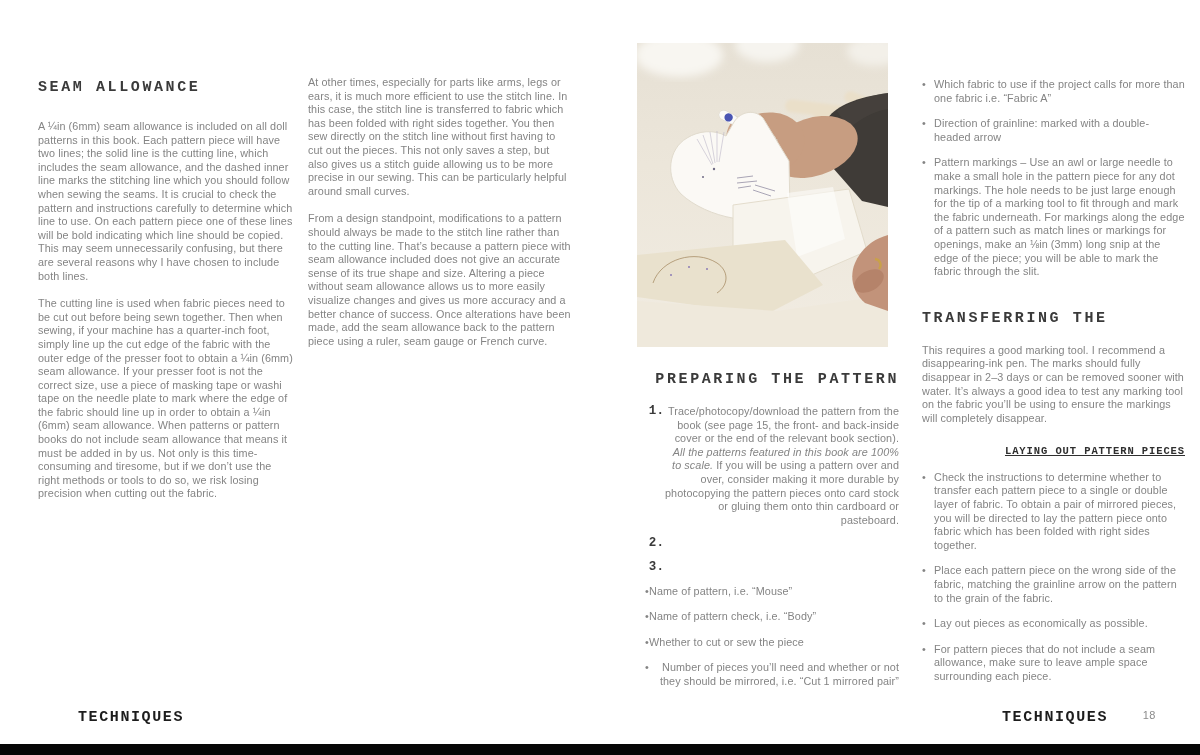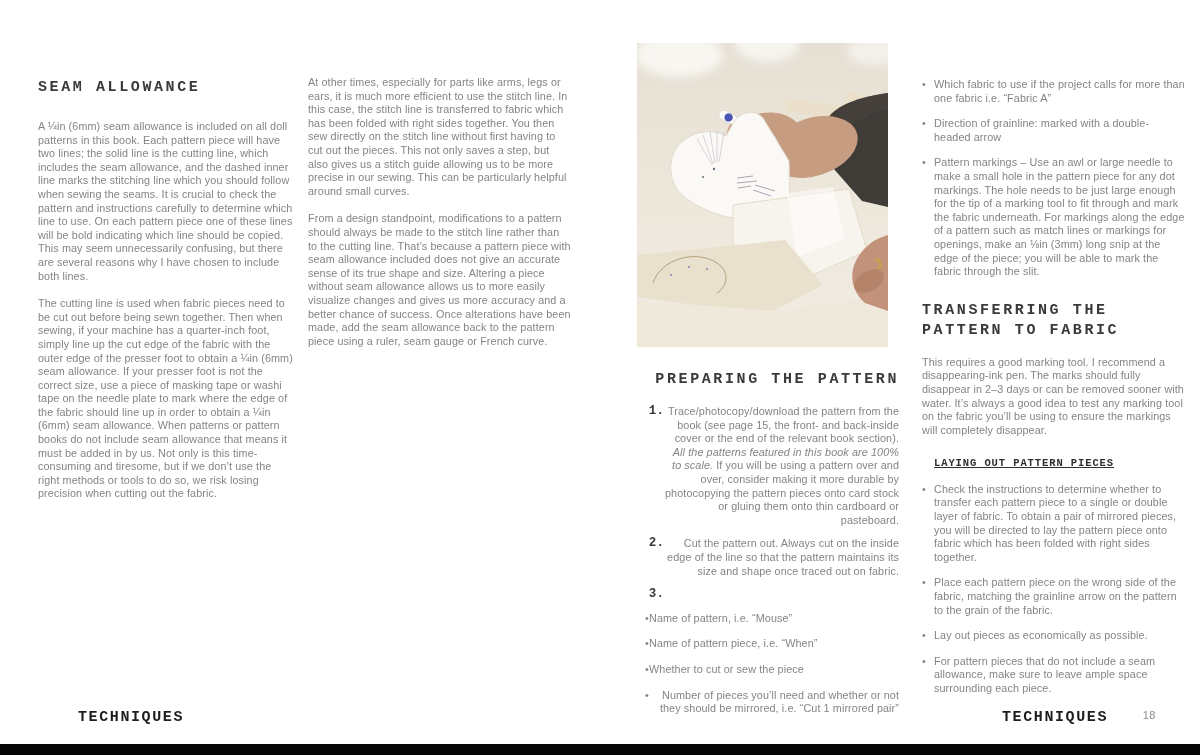--- a/index.html
+++ b/index.html
@@ -12,21 +12,21 @@
   .body-text p{margin:0 0 14px 0;}
   .mono-h1{
     font-family:"Liberation Mono","DejaVu Sans Mono",monospace;
     font-weight:700;font-size:15px;line-height:20px;letter-spacing:2.6px;
     color:#3a3a3a;margin:0 0 22px 0;
   }
   .mono-h1.tight{margin:0 0 15px 0;}
   .mono-sub{
     font-family:"Liberation Mono","DejaVu Sans Mono",monospace;
     font-weight:700;font-size:10.5px;letter-spacing:.9px;color:#2f2f2f;
-    text-decoration:underline;margin:20px 0 12px 12px;
+    text-decoration:underline;margin:20px 0 12px 12px;text-align:right;
   }
   
   .abs{position:absolute;}
   .colL1{left:38px;top:78px;width:256px;}
   .colL2{left:308px;top:76px;width:263px;}
   .photo{left:637px;top:43px;width:251px;height:304px;margin:0;padding:0;}
   .prep{left:637px;top:370px;width:262px;text-align:right;}
   .colR2{left:922px;top:78px;width:263px;}
   
   ol.steps,ul.bullets{list-style:none;margin:0;padding:0;}
@@ -156,34 +156,33 @@
 
   <section class="abs prep body-text">
     <h1 class="mono-h1 tight">PREPARING THE PATTERN</h1>
     <ol class="steps">
       <li class="step">
         <span class="step-num">1.</span>
         <span class="step-body"><span>Trace/photocopy/download the pattern from the book (see page 15, the front- and back-inside cover or the end of the relevant book section). </span><em>All the patterns featured in this book are 100% to scale.</em><span> If you will be using a pattern over and over, consider making it more durable by photocopying the pattern pieces onto card stock or gluing them onto thin cardboard or pasteboard.</span></span>
       </li>
       <li class="step">
         <span class="step-num">2.</span>
-        <span class="step-body">Cut the pattern out. Always cut on the inside edge of the line so that the pattern maintains its size and shape once traced out on fabric.</span>
       </li>
       <li class="step">
         <span class="step-num">3.</span>
       </li>
     </ol>
     <ul class="bullets sub-bullets">
       <li class="bullet">
           <span class="dot">•</span>
           <span>Name of pattern, i.e. “Mouse”</span>
         </li>
       <li class="bullet">
           <span class="dot">•</span>
-          <span>Name of pattern piece, i.e. “When”</span>
+          <span>Name of pattern check, i.e. “Body”</span>
         </li>
       <li class="bullet">
           <span class="dot">•</span>
           <span>Whether to cut or sew the piece</span>
         </li>
       <li class="bullet">
           <span class="dot">•</span>
           <span>Number of pieces you’ll need and whether or not they should be mirrored, i.e. “Cut 1 mirrored pair”</span>
         </li>
     </ul>
@@ -198,23 +197,22 @@
       <li class="bullet">
           <span class="dot">•</span>
           <span>Direction of grainline: marked with a double-headed arrow</span>
         </li>
       <li class="bullet">
           <span class="dot">•</span>
           <span>Pattern markings – Use an awl or large needle to make a small hole in the pattern piece for any dot markings. The hole needs to be just large enough for the tip of a marking tool to fit through and mark the fabric underneath. For markings along the edge of a pattern such as match lines or markings for openings, make an ⅛in (3mm) long snip at the edge of the piece; you will be able to mark the fabric through the slit.</span>
         </li>
     </ul>
 
-    <h1 class="mono-h1 tight" style="margin-top:22px">
+    <h1 class="mono-h1 tight" style="margin-top:30px">
       <span style="display:block">TRANSFERRING THE</span>
-      <span style="display:block">PATTERN TO FABRIC</span>
     </h1>
     <p>This requires a good marking tool. I recommend a disappearing-ink pen. The marks should fully disappear in 2–3 days or can be removed sooner with water. It’s always a good idea to test any marking tool on the fabric you’ll be using to ensure the markings will completely disappear.</p>
 
     <h2 class="mono-sub">LAYING OUT PATTERN PIECES</h2>
     <ul class="bullets">
       <li class="bullet">
           <span class="dot">•</span>
           <span>Check the instructions to determine whether to transfer each pattern piece to a single or double layer of fabric. To obtain a pair of mirrored pieces, you will be directed to lay the pattern piece onto fabric which has been folded with right sides together.</span>
         </li>
       <li class="bullet">

